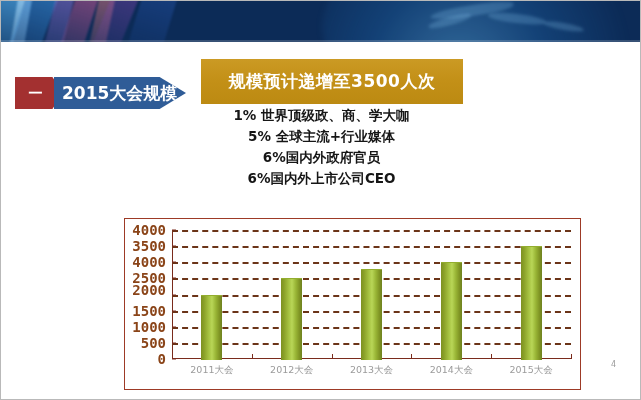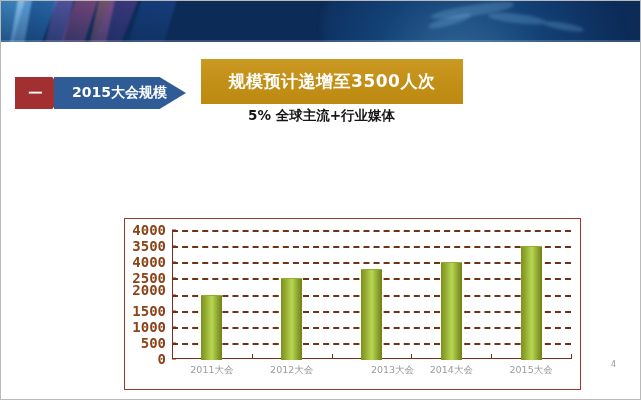--- a/index.html
+++ b/index.html
@@ -127,23 +127,23 @@
     position: relative;
     margin-left: -9px;
     width: 132px;
     background: #2f5c97;
     display: flex;
     align-items: center;
     clip-path: polygon(0 0, 80% 0, 100% 50%, 80% 100%, 0 100%);
   }
   .badge-label span {
     color: #ffffff;
-    font-size: 14px;
-    font-weight: bold;
-    margin-left: 18px;
+    font-size: 17px;
+    font-weight: bold;
+    margin-left: 8px;
     white-space: nowrap;
   }
 
   
   .title-bar {
     position: absolute;
     left: 200px; top: 58px;
     width: 262px; height: 45px;
     background: linear-gradient(to bottom, #cb9a24 0%, #c39017 48%, #bc8a12 100%);
     display: flex;
@@ -296,21 +296,24 @@
     <div class="badge-label">
       <span>2015大会规模</span>
     </div>
   </div>
 
   <div class="title-bar">
     <span>规模预计递增至3500人次</span>
   </div>
 
   <div class="bullets">
+    <div class="bullet-line">1% 世界顶级政、商、学大咖</div>
     <div class="bullet-line">5% 全球主流+行业媒体</div>
+    <div class="bullet-line">6%国内外政府官员</div>
+    <div class="bullet-line">6%国内外上市公司CEO</div>
   </div>
 
   <div class="chart-frame">
     <div class="plot" id="plot">
       <div class="axis-y"></div>
       <div class="axis-x"></div>
     <div class="ytick-mark" style="top: 129px;"></div>
         <div class="ytick-label" style="top: 129px; color: rgb(138, 68, 24);">0</div>
         <div class="grid-line" style="top: 112.875px; border-top-color: rgb(107, 52, 24);"></div>
         <div class="ytick-mark" style="top: 112.875px;"></div>
@@ -337,21 +340,21 @@
         <div class="ytick-mark" style="top: 0px;"></div>
         <div class="ytick-label" style="top: 0px; color: rgb(138, 68, 24);">4000</div>
         <div class="bar" title="2011大会: 2000" style="left: 29.4px; top: 64.5px; height: 64.5px;"></div>
         <div class="xtick-mark" style="left: 0px;"></div>
         <div class="xtick-label" style="left: 39.9px; color: rgb(155, 155, 155);">2011大会</div>
         <div class="bar" title="2012大会: 2500" style="left: 109.2px; top: 48.375px; height: 80.625px;"></div>
         <div class="xtick-mark" style="left: 79.8px;"></div>
         <div class="xtick-label" style="left: 119.7px; color: rgb(155, 155, 155);">2012大会</div>
         <div class="bar" title="2013大会: 2800" style="left: 189px; top: 38.7px; height: 90.3px;"></div>
         <div class="xtick-mark" style="left: 159.6px;"></div>
-        <div class="xtick-label" style="left: 199.5px; color: rgb(155, 155, 155); margin-left: 21px;">2013大会</div>
+        <div class="xtick-label" style="left: 199.5px; color: rgb(155, 155, 155);">2013大会</div>
         <div class="bar" title="2014大会: 3000" style="left: 268.8px; top: 32.25px; height: 96.75px;"></div>
         <div class="xtick-mark" style="left: 239.4px;"></div>
         <div class="xtick-label" style="left: 279.3px; color: rgb(155, 155, 155);">2014大会</div>
         <div class="bar" title="2015大会: 3500" style="left: 348.6px; top: 16.125px; height: 112.875px;"></div>
         <div class="xtick-mark" style="left: 319.2px;"></div>
         <div class="xtick-label" style="left: 359.1px; color: rgb(155, 155, 155);">2015大会</div>
         <div class="xtick-mark" style="left: 399px;"></div>
       </div>
   </div>
 

